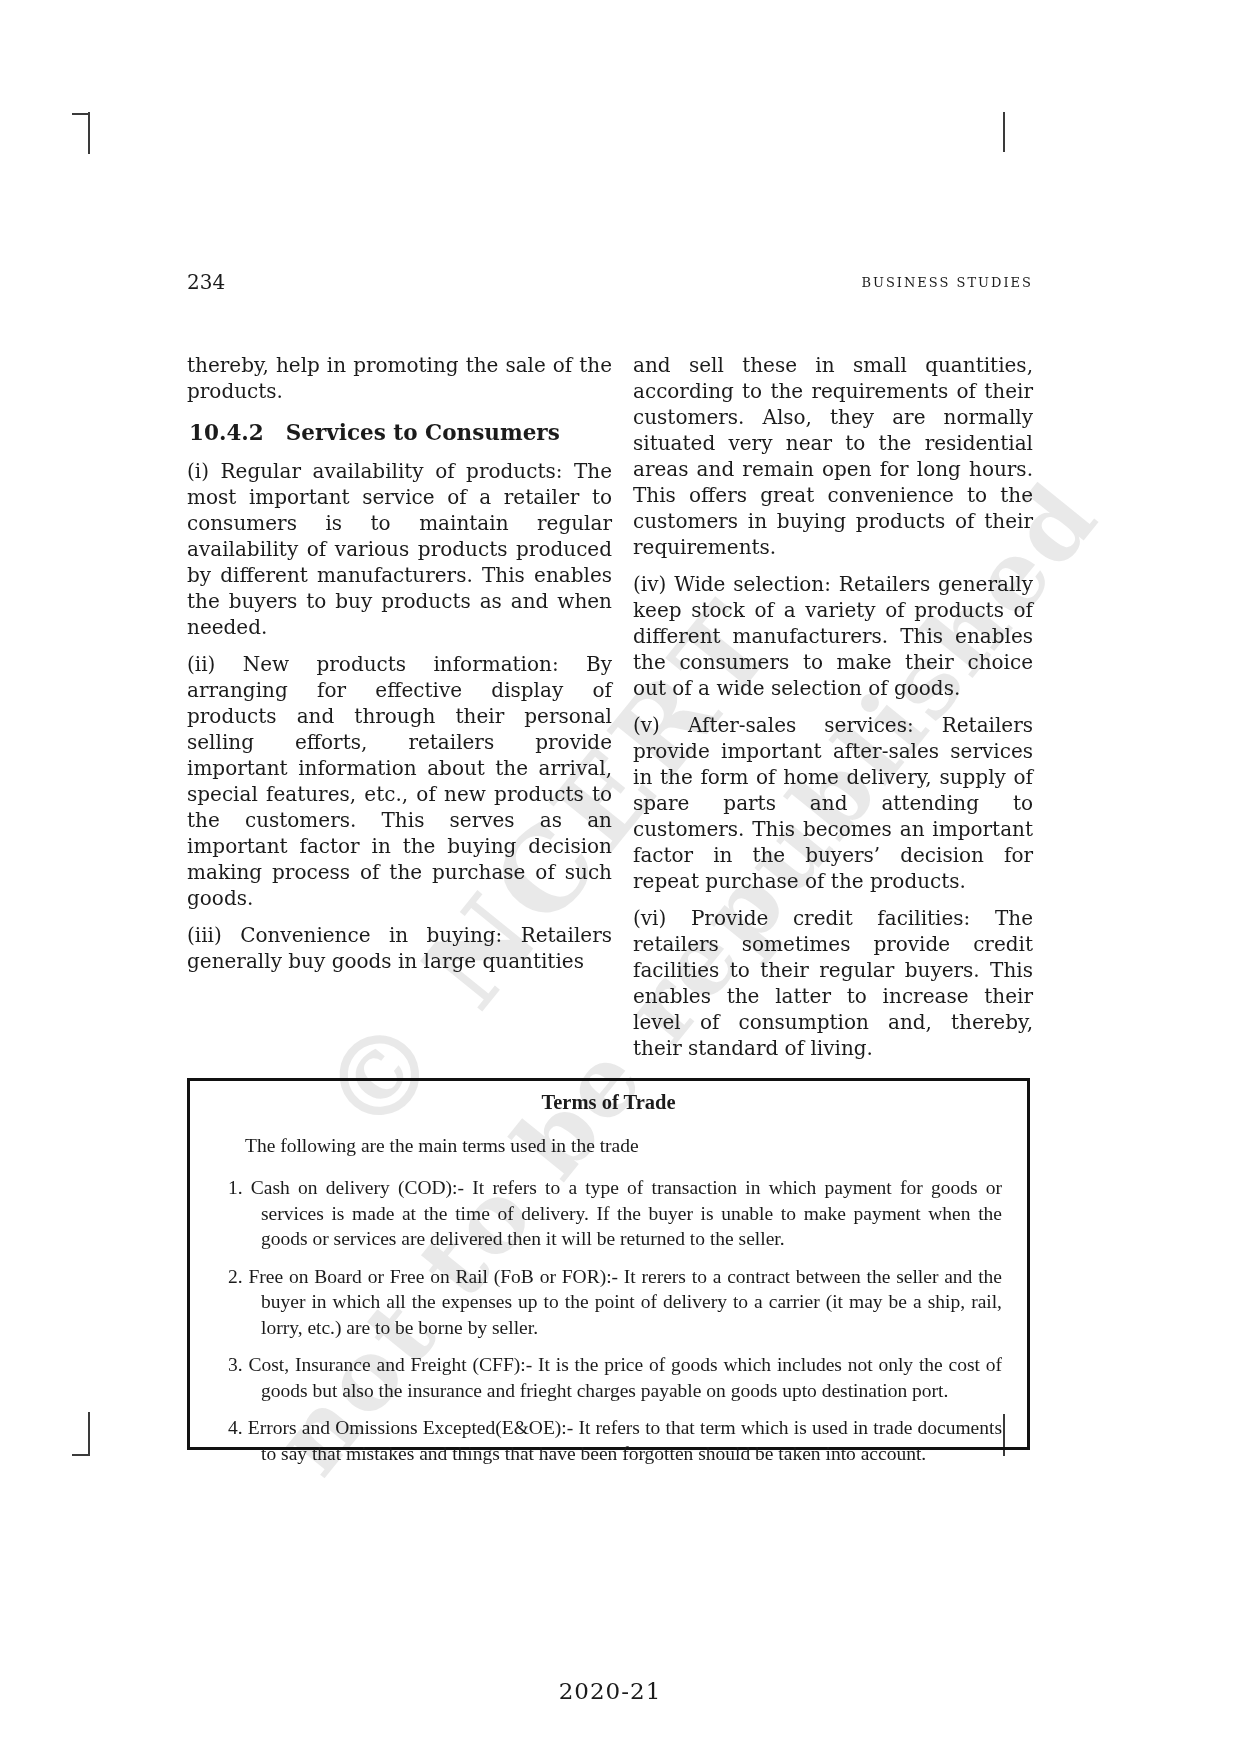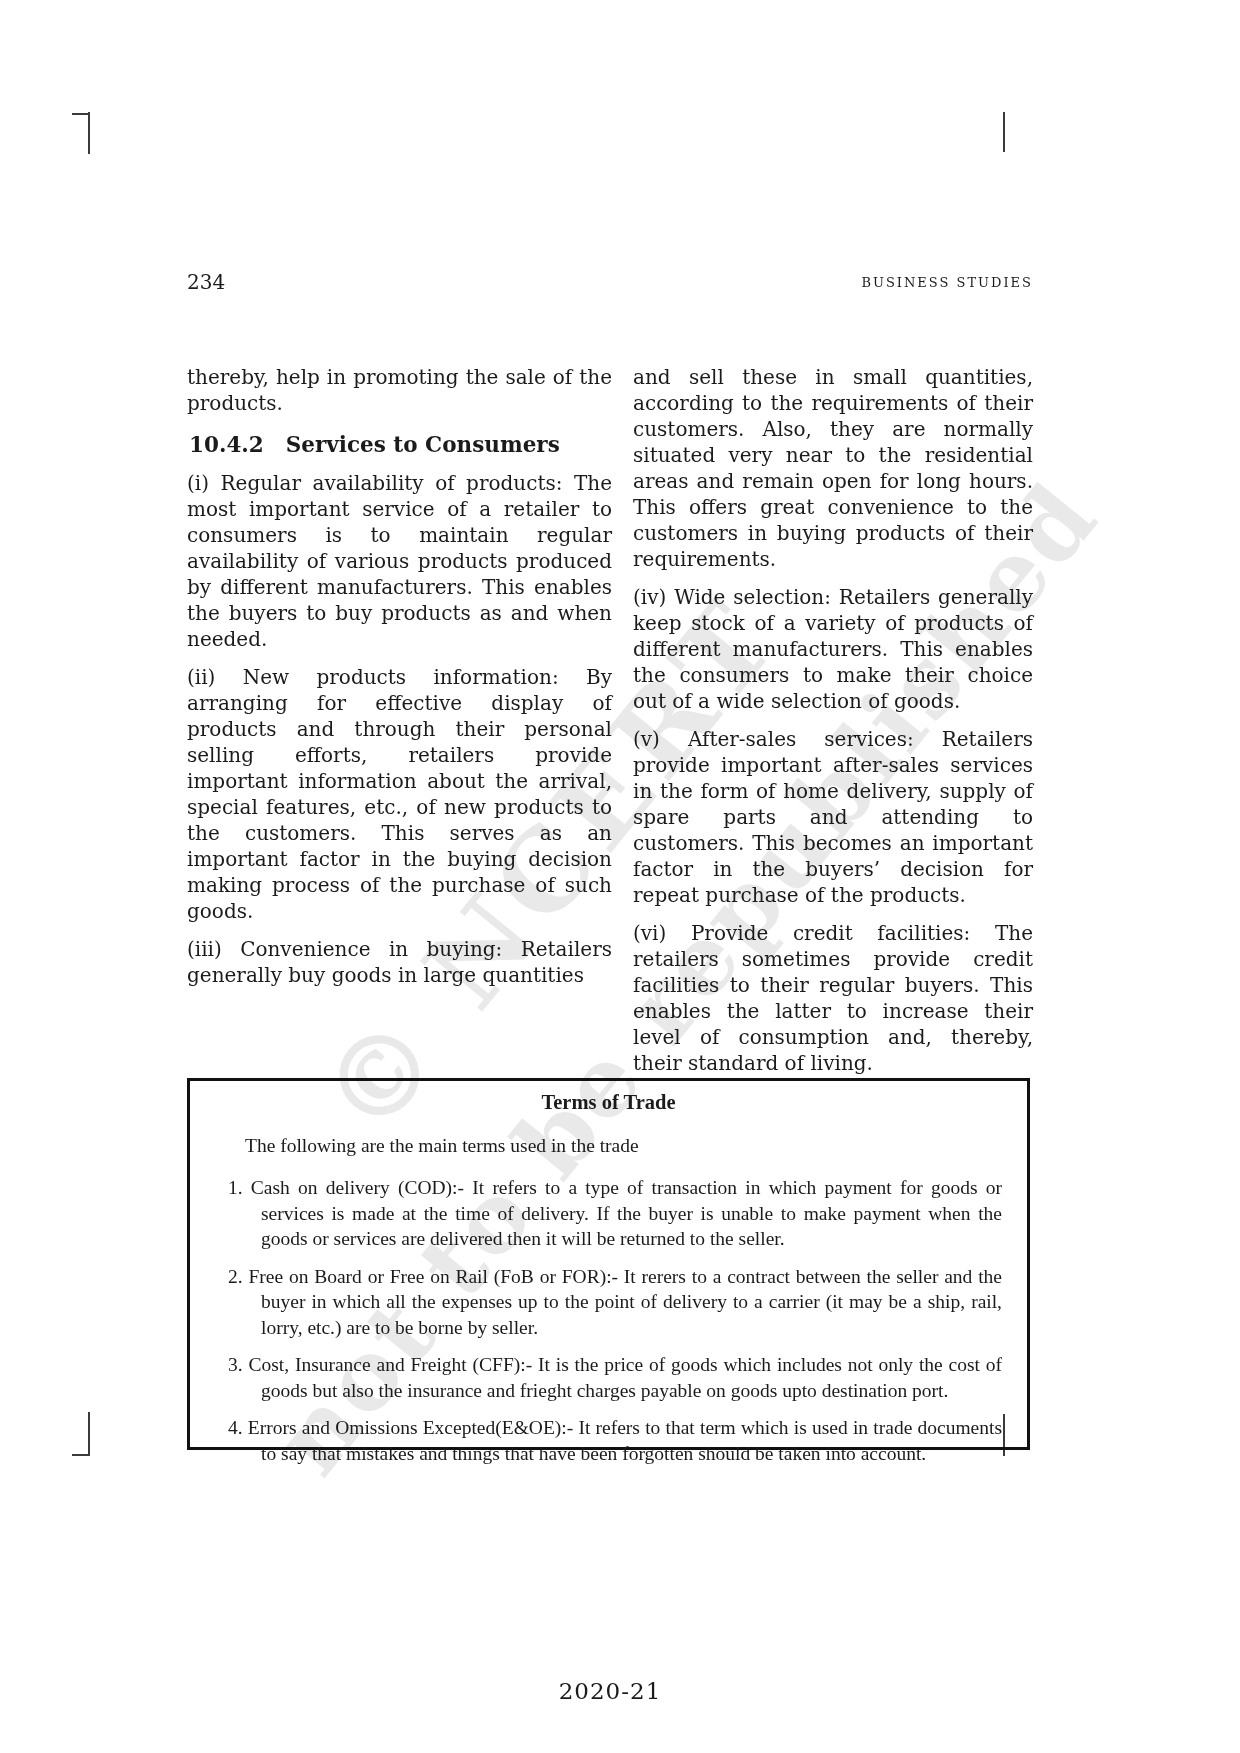--- a/index.html
+++ b/index.html
@@ -42,21 +42,21 @@
     left: 187px; top: 270px; width: 846px;
     display: flex; justify-content: space-between; align-items: center;
   }
   .pageno { font-size: 20px; }
   .runhead { font-size: 13px; letter-spacing: 2px; }
 
   
   .col { position: absolute; top: 352px; text-align: justify; font-size: 20px; line-height: 26px; }
   .col-left  { left: 187px; width: 425px; }
   .col-right { left: 633px; width: 400px; }
-  .col p { margin: 12px 0 11px 0; }
+  .col p { margin: 0 0 11px 0; }
   .col p:last-child { margin-bottom: 0; }
   .lead { font-weight: normal; }
   h3.subhead {
     margin: 16px 0 12px 2px;
     font-size: 21.5px;
     font-weight: bold;
     text-align: left;
   }
   h3.subhead .ht { margin-left: 22px; }
 

